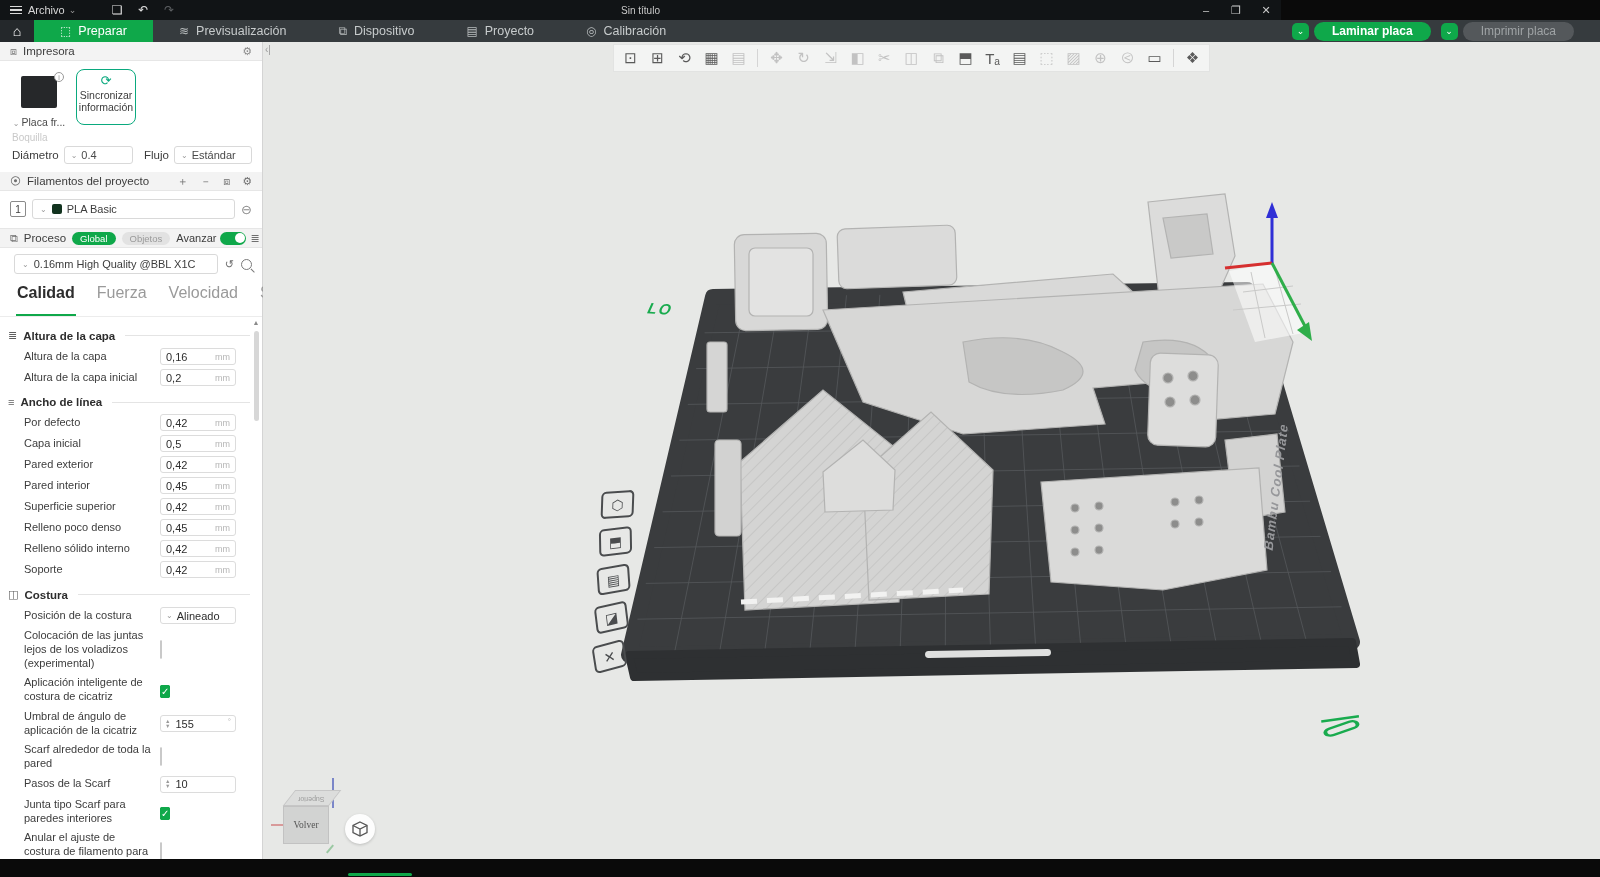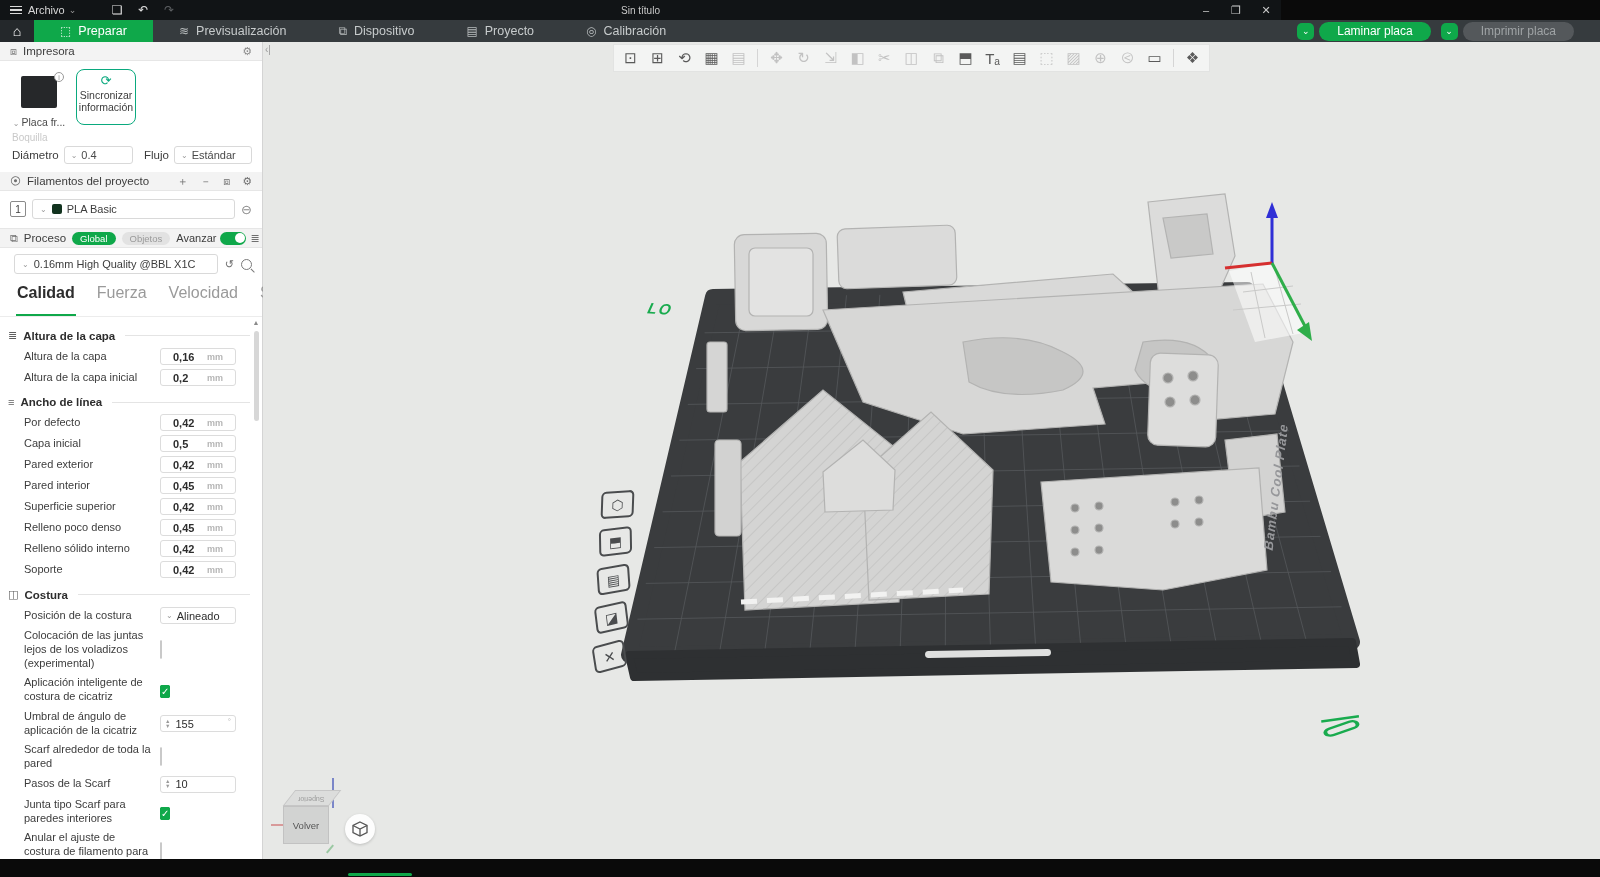--- a/index.html
+++ b/index.html
@@ -24,21 +24,21 @@
   .tabbar { position:absolute; top:20px; left:0; width:1600px; height:22px; background:#363b3e; display:flex; align-items:stretch; }
   .home-btn { width:34px; background:#24282b; color:#fff; display:flex; align-items:center; justify-content:center; font-size:14px; }
   .tab { display:flex; align-items:center; gap:7px; padding:0 26px; color:#c7cbcc; font-size:12.5px; }
   .tab .t-ic { font-size:12px; opacity:.9; }
   .tab.active { background:#0FA84A; color:#fff; }
   .actions { margin-left:auto; display:flex; align-items:center; gap:10px; padding-right:26px; }
   .split-btn { display:flex; align-items:center; gap:5px; }
   .chev-sq { width:17px; height:17px; border-radius:5px; background:#0FA84A; color:#fff; font-size:9px;
     display:flex; align-items:center; justify-content:center; }
   .pill { height:19px; border-radius:10px; padding:0 18px; font-size:12px; display:flex; align-items:center; }
-  .pill.green { background:#0FA84A; color:#fff; }
+  .pill.green { background:#0FA84A; color:#fff;font-weight:bold; }
   .pill.gray { background:#54585b; color:#9fa3a5; }
 
   
   .sidebar { position:absolute; top:42px; left:0; width:263px; height:817px; background:#fff; border-right:1px solid #d4d4d4; }
   .sec-head { height:19px; background:#f3f3f3; border-bottom:1px solid #e6e6e6; display:flex; align-items:center;
     padding:0 10px; font-size:11.5px; color:#3c3c3c; gap:6px; }
   .sec-head .gear { margin-left:auto; color:#8a8a8a; font-size:11px; }
   .hd-ic { color:#6f6f6f; font-size:11px; }
 
   .printer-row { display:flex; padding:8px 8px 2px 8px; gap:6px; }
@@ -91,21 +91,21 @@
   .ptab.active:after { content:""; position:absolute; left:10px; right:10px; bottom:0; height:2px; background:#0FA84A; }
 
   .settings { position:relative; height:560px; overflow:hidden; padding-top:4px; }
   .sset-head { display:flex; align-items:center; gap:6px; padding:8px 12px 4px 8px; font-size:11.5px; font-weight:bold; color:#2d2d2d; }
   .sset-head .rule { flex:1; border-top:1px solid #e4e4e4; margin-left:4px; }
   .sset-head .ic { color:#5f5f5f; font-weight:normal; font-size:11px; }
   .srow { display:flex; align-items:center; padding:2px 26px 2px 24px; min-height:18px; }
   .srow .lbl { flex:1; font-size:11px; color:#3c3c3c; line-height:1.25; padding:1px 6px 1px 0; }
   .ctl { width:76px; flex:none; }
   .inputbox { width:76px; height:17px; border:1px solid #dcdcdc; border-radius:3px; display:flex; align-items:center;
-    padding:0 12px; font-size:11px; color:#2d2d2d; background:#fff;font-weight:bold; }
+    padding:0 5px; font-size:11px; color:#2d2d2d; background:#fff; }
   .inputbox .unit { margin-left:auto; color:#b5b5b5; font-size:9px; }
   .selectbox { width:76px; height:17px; border:1px solid #dcdcdc; border-radius:3px; display:flex; align-items:center;
     gap:4px; padding:0 5px; font-size:11px; color:#2d2d2d; background:#fff; }
   .selectbox .c { color:#9a9a9a; font-size:8px; }
   .spinbox { width:76px; height:17px; border:1px solid #dcdcdc; border-radius:3px; display:flex; align-items:center;
     padding:0 4px; font-size:11px; color:#2d2d2d; background:#fff; position:relative; }
   .spin-arr { display:flex; flex-direction:column; font-size:5.5px; color:#9a9a9a; line-height:.9; margin-right:5px; }
   .spinbox .unit { position:absolute; right:4px; top:1px; color:#b5b5b5; font-size:8px; }
   .cbx { width:14px; height:14px; border:1px solid #c9c9c9; border-radius:2px; background:#fff; }
   .cbx.checked { background:#0FA84A; border-color:#0FA84A; color:#fff; font-size:10px; text-align:center; line-height:13px; }
@@ -128,21 +128,21 @@
   .plate-label { position:absolute; left:385px; top:258px; color:#19ab4e; font-size:15px; font-weight:bold; font-style:italic;
     transform:skew(-14deg,4deg); letter-spacing:2px; }
   .plate-side-text { position:absolute; left:998px; top:505px; color:#96979a; font-size:13px; font-weight:bold;
     transform:rotate(-83deg) skewX(-14deg); transform-origin:left top; white-space:nowrap; letter-spacing:1px; }
 
   .navcube { position:absolute; left:20px; top:730px; width:78px; height:78px; }
   .nc-top { position:absolute; left:6px; top:18px; width:46px; height:16px; background:#dcdddc; transform:skewX(-38deg);
     border:1px solid #c6c6c6; }
   .nc-top span { display:block; transform:skewX(38deg) rotate(180deg); font-size:7px; color:#9a9a9a; text-align:center; line-height:16px; }
   .nc-front { position:absolute; left:0px; top:34px; width:46px; height:38px; background:#d2d3d2; border:1px solid #c2c2c2;
-    display:flex; align-items:center; justify-content:center; font-size:9.5px; color:#555; }
+    display:flex; align-items:center; justify-content:center; font-size:9.5px; color:#555;font-family:Liberation Serif, serif; }
   .nc-ax-z { position:absolute; left:49px; top:6px; width:2px; height:30px; background:#7b86c8; }
   .nc-ax-x { position:absolute; left:-12px; top:52px; width:12px; height:2px; background:#d89a9a; }
   .nc-ax-y { position:absolute; left:46px; top:72px; width:2px; height:10px; background:#9ac8a2; transform:rotate(40deg); }
   .iso-btn { position:absolute; left:82px; top:772px; width:30px; height:30px; border-radius:50%; background:#fdfdfd;
     box-shadow:0 1px 3px rgba(0,0,0,.18); display:flex; align-items:center; justify-content:center; }
 
   .bottom-strip { position:absolute; left:0; top:859px; width:1600px; height:18px; background:#0a0a0a; }
   .task-hint { position:absolute; left:348px; top:873px; width:64px; height:3px; background:#0FA84A; border-radius:2px; }
 </style>
 </head>

